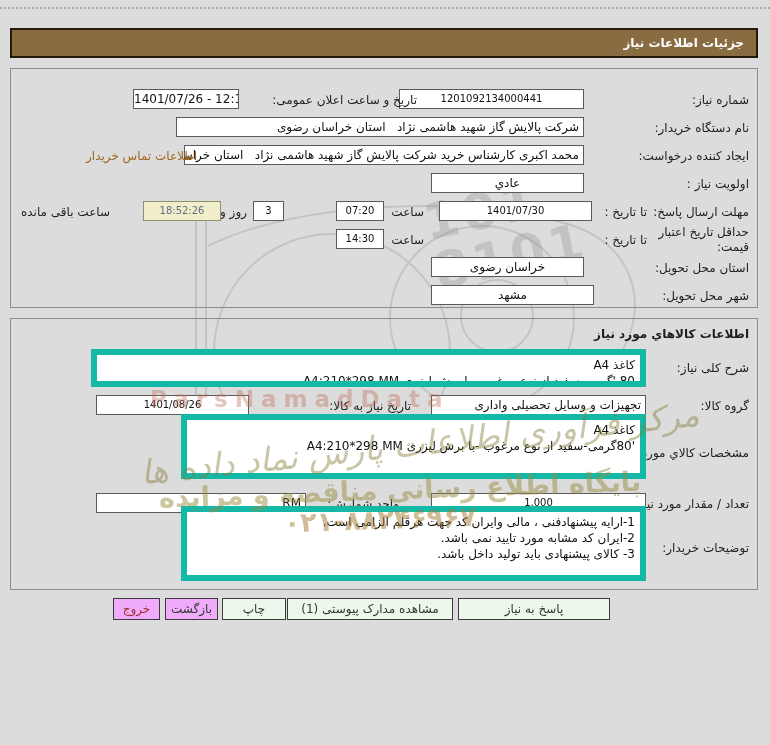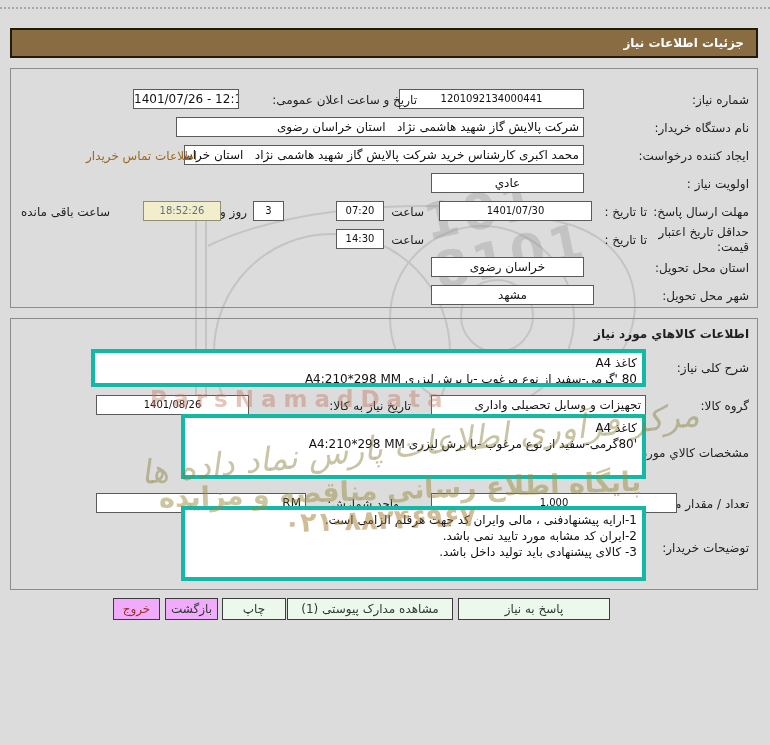--- a/index.html
+++ b/index.html
@@ -14,21 +14,21 @@
   #fs2{left:10px;top:318px;width:748px;height:272px;}
   .lbl{position:absolute;white-space:nowrap;direction:rtl;color:#1e1e1e;}
   .lbl.b{font-weight:bold;}
   .box{position:absolute;box-sizing:border-box;height:20px;background:#fff;border:1px solid #5a5a5a;
        line-height:18px;overflow:hidden;white-space:nowrap;color:#111;}
   .box.c{text-align:center;}
   .box.r{direction:rtl;text-align:right;padding:0 4px;}
   .box.ltr{direction:ltr;}
   .box.num{font-size:10px;}
   .box.cream{background:#f2eecb;border-color:#8f8f72;color:#5e7080;}
-  .mbox{position:absolute;box-sizing:border-box;background:#fff;border:4px solid #14b8a6;
+  .mbox{position:absolute;box-sizing:border-box;background:#fff;border:6px solid #14b8a6;
         direction:rtl;text-align:right;padding:2px 5px;line-height:16px;color:#111;overflow:hidden;}
   .mbox div{white-space:nowrap;}
   .link{position:absolute;color:#a0661d;white-space:nowrap;direction:rtl;cursor:pointer;}
   .btn{position:absolute;box-sizing:border-box;height:22px;border:1px solid #3c3c3c;
        text-align:center;line-height:20px;direction:rtl;cursor:pointer;color:#2e3b2e;}
   .btn.green{background:#edf8ed;}
   .btn.pink{background:#f0abfc;}
   .btn.exit{color:#9c2f2f;}
   .wm{position:absolute;pointer-events:none;}
   #wm-behind{left:0;top:0;width:770px;height:745px;z-index:0;}
@@ -128,21 +128,21 @@
       <div class="lbl" style="right:346px;top:80px;">تاریخ نیاز به کالا:</div>
       <div class="box c ltr num" style="left:85px;top:76px;width:153px;">1401/08/26</div>
 
       <div class="lbl" style="right:8px;top:127px;">مشخصات کالاي مورد نیاز:</div>
       <div class="mbox" style="left:170px;top:95px;width:465px;height:65px;">
         <div>کاغذ A4</div>
         <div>'80گرمی-سفید از نوع مرغوب -با برش لیزری A4:210*298 MM</div>
       </div>
 
       <div class="lbl" style="right:8px;top:178px;">تعداد / مقدار مورد نیاز:</div>
-      <div class="box c ltr num" style="left:420px;top:174px;width:246px;">1,000</div>
+      <div class="box c ltr num" style="left:420px;top:174px;width:215px;">1,000</div>
       <div class="lbl" style="right:358px;top:178px;">واحد شمارش:</div>
       <div class="box ltr" style="left:85px;top:174px;width:210px;text-align:right;padding:0 4px;">RM</div>
 
       <div class="lbl" style="right:8px;top:222px;">توضیحات خریدار:</div>
       <div class="mbox" style="left:170px;top:187px;width:465px;height:75px;">
         <div>1-ارایه پیشنهادفنی ، مالی وایران کد جهت هرقلم الزامی است.</div>
         <div>2-ایران کد مشابه مورد تایید نمی باشد.</div>
         <div>3- کالای پیشنهادی باید تولید داخل باشد.</div>
       </div>
     </div>

